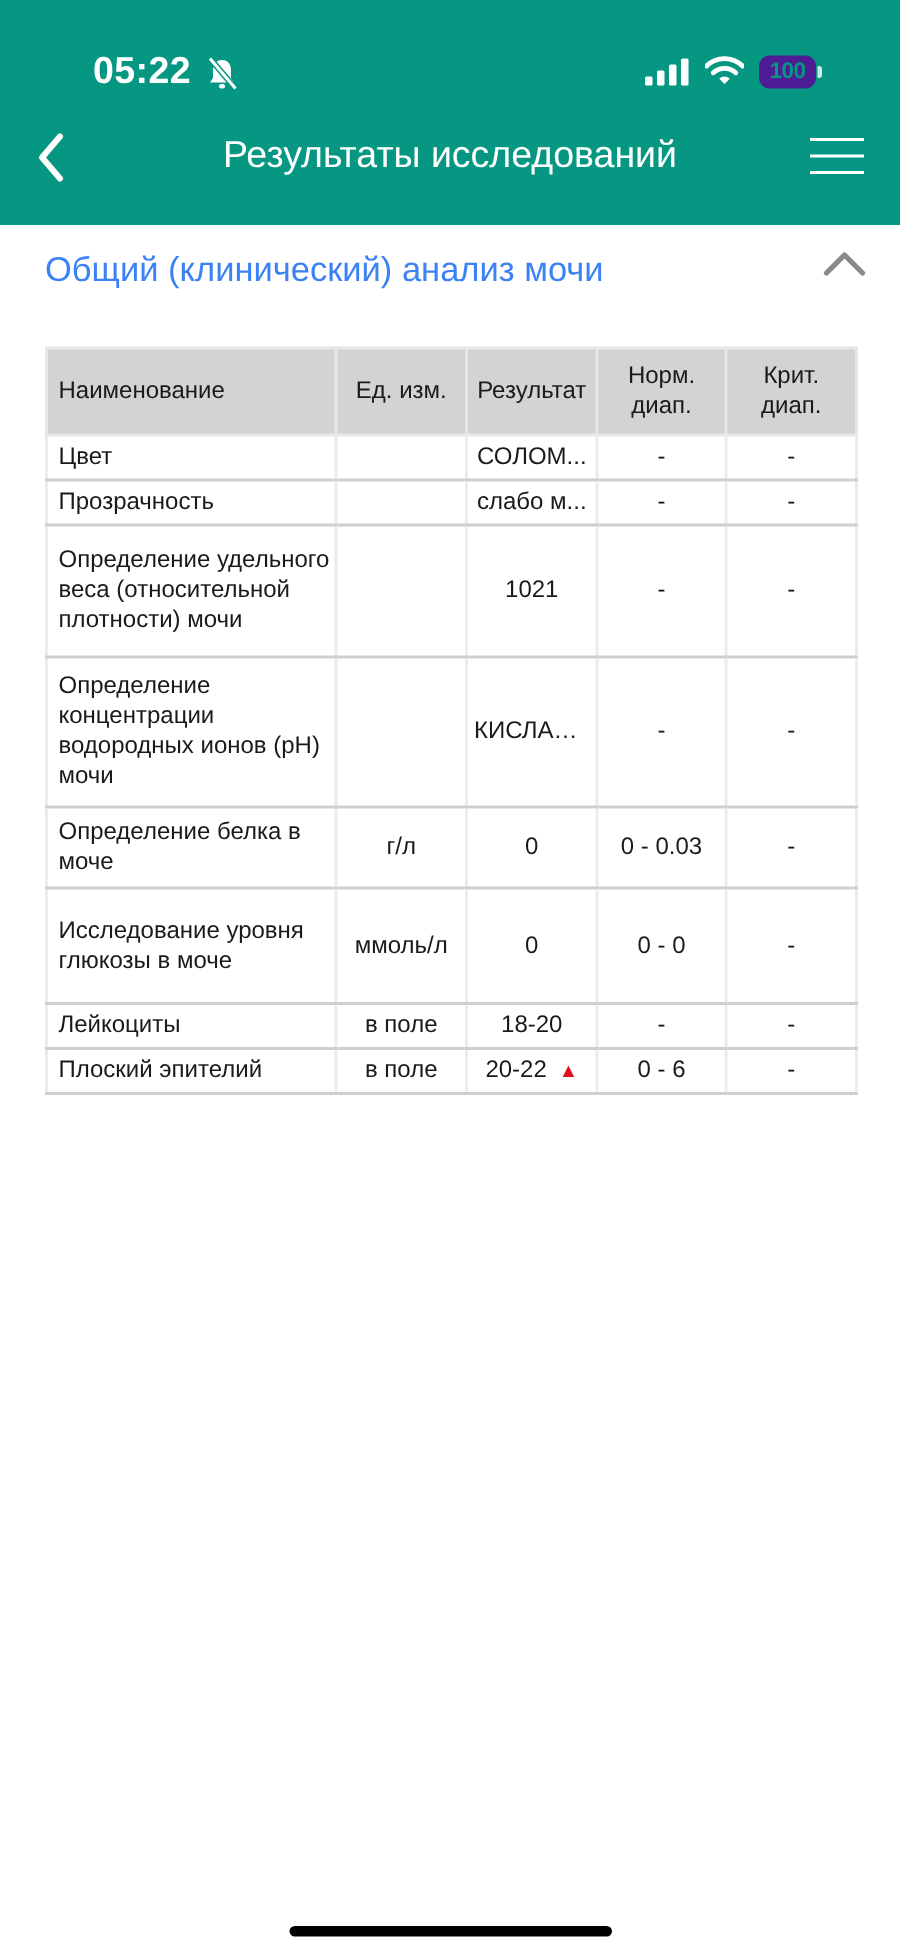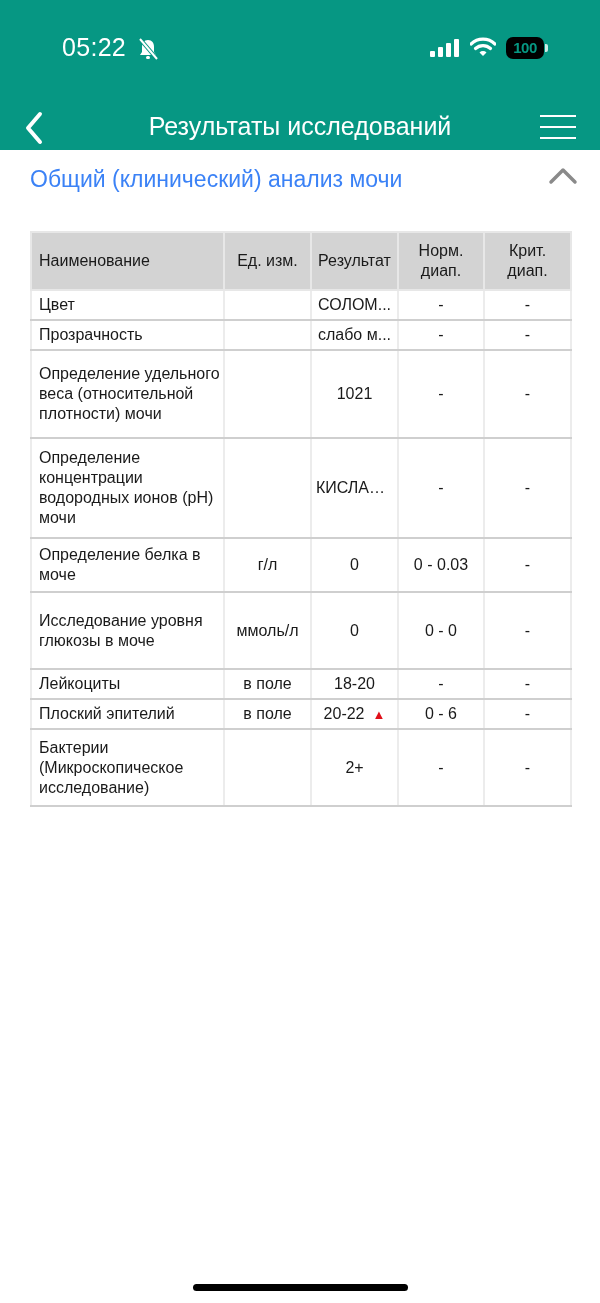--- a/index.html
+++ b/index.html
@@ -1,29 +1,29 @@
 <!DOCTYPE html>
 <html><head>
   <meta charset="utf-8">
   <style>
     * { box-sizing: border-box; margin: 0; padding: 0; }
     html, body { width: 600px; height: 1303px; background: #ffffff; overflow: hidden; }
     body { font-family: "Liberation Sans", "DejaVu Sans", sans-serif; color: #1a1a1a; position: relative; }
 
     .topbar { position: absolute; left: 0; top: 0; width: 600px; height: 150px; background: #069783; }
     .status-bar { position: absolute; left: 0; top: 0; width: 600px; height: 90px; }
-    .status-time { position: absolute; left: 62px; top: 33px; font-size: 25px; font-weight: 400; color: #fff; letter-spacing: 0.3px; }
+    .status-time { position: absolute; left: 62px; top: 33px; font-size: 25px; font-weight: 700; color: #fff; letter-spacing: 0.3px; }
     .bell-icon { position: absolute; left: 137px; top: 37px; width: 22px; height: 24px; }
     .signal-icon { position: absolute; left: 430px; top: 38px; width: 30px; height: 20px; }
     .wifi-icon { position: absolute; left: 470px; top: 36px; width: 26px; height: 22px; }
     .battery { position: absolute; left: 506px; top: 37px; width: 42px; height: 22px; }
-    .battery-body { position: absolute; left: 0; top: 0; width: 38px; height: 22px; background: #000000; border-radius: 7px; color: #069783; font-size: 15px; font-weight: 700; text-align: center; line-height: 22px; letter-spacing: -0.5px; }
+    .battery-body { position: absolute; left: 0; top: 0; width: 38px; height: 22px; background: #4c1d95; border-radius: 7px; color: #069783; font-size: 15px; font-weight: 700; text-align: center; line-height: 22px; letter-spacing: -0.5px; }
     .battery-tip { position: absolute; left: 39px; top: 7px; width: 3px; height: 8px; background: #fff; border-radius: 0 2px 2px 0; opacity: 0.8; }
 
-    .nav { position: absolute; left: 0; top: 100px; width: 491px; height: 60px; }
+    .nav { position: absolute; left: 0; top: 77px; width: 491px; height: 60px; }
     .back-button { position: absolute; left: 18px; top: 8px; width: 34px; height: 40px; cursor: pointer; }
     .nav-title { position: absolute; left: 0; top: 12px; width: 600px; text-align: center; font-size: 25px; color: #fff; font-weight: 500; }
     .menu-button { position: absolute; left: 540px; top: 14px; width: 36px; height: 26px; cursor: pointer; }
     .menu-button span { display: block; position: absolute; left: 0; width: 36px; height: 2px; background: #fff; }
 
     .section-header { position: absolute; left: 0; top: 150px; width: 600px; height: 60px; cursor: pointer; }
     .section-title { position: absolute; left: 30px; top: 16px; font-size: 23px; color: #3b82f6; }
     .collapse-icon { position: absolute; left: 548px; top: 14px; width: 30px; height: 24px; }
 
     .results-table { position: absolute; left: 30px; top: 231px; width: 540px; border-collapse: collapse; table-layout: fixed; font-size: 16px; }
@@ -156,23 +156,16 @@
     </tr>
     <tr style="height:30px">
       <td class="col-name">Плоский эпителий</td>
       <td>в поле</td>
       <td class="col-result">
         <span>20-22</span><span class="flag-up">▲</span>
       </td>
       <td>0 - 6</td>
       <td>-</td>
     </tr>
-    <tr style="height:77px">
-      <td class="col-name">Бактерии (Микроскопическое исследование)</td>
-      <td></td>
-      <td class="col-result">2+</td>
-      <td>-</td>
-      <td>-</td>
-    </tr>
   </tbody>
 </table>
 
 <div class="home-indicator"></div>
 
 </body></html>

